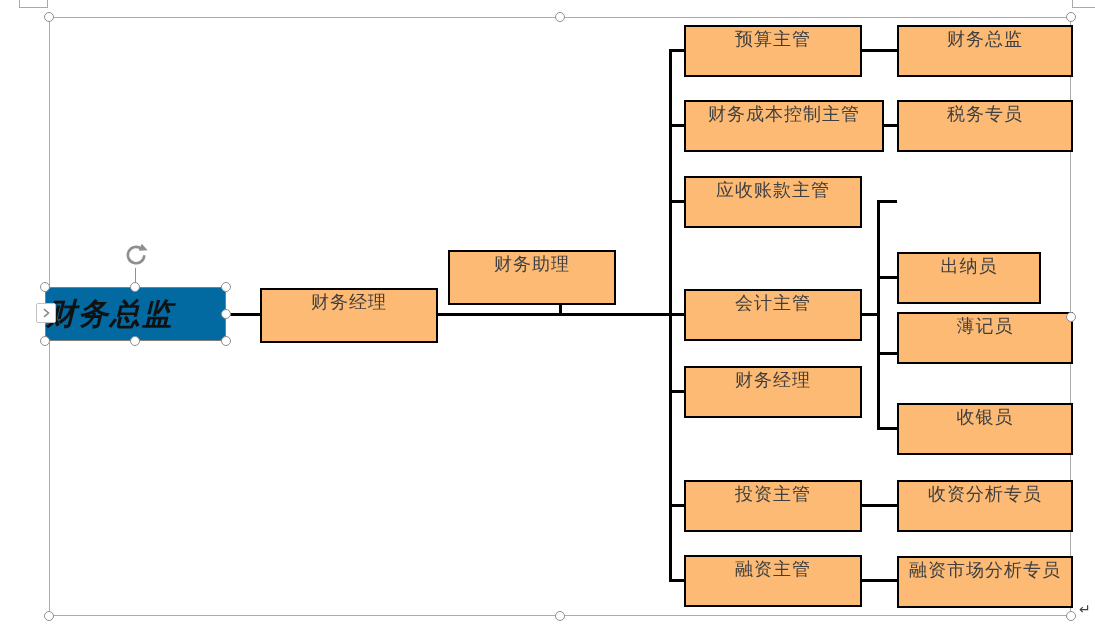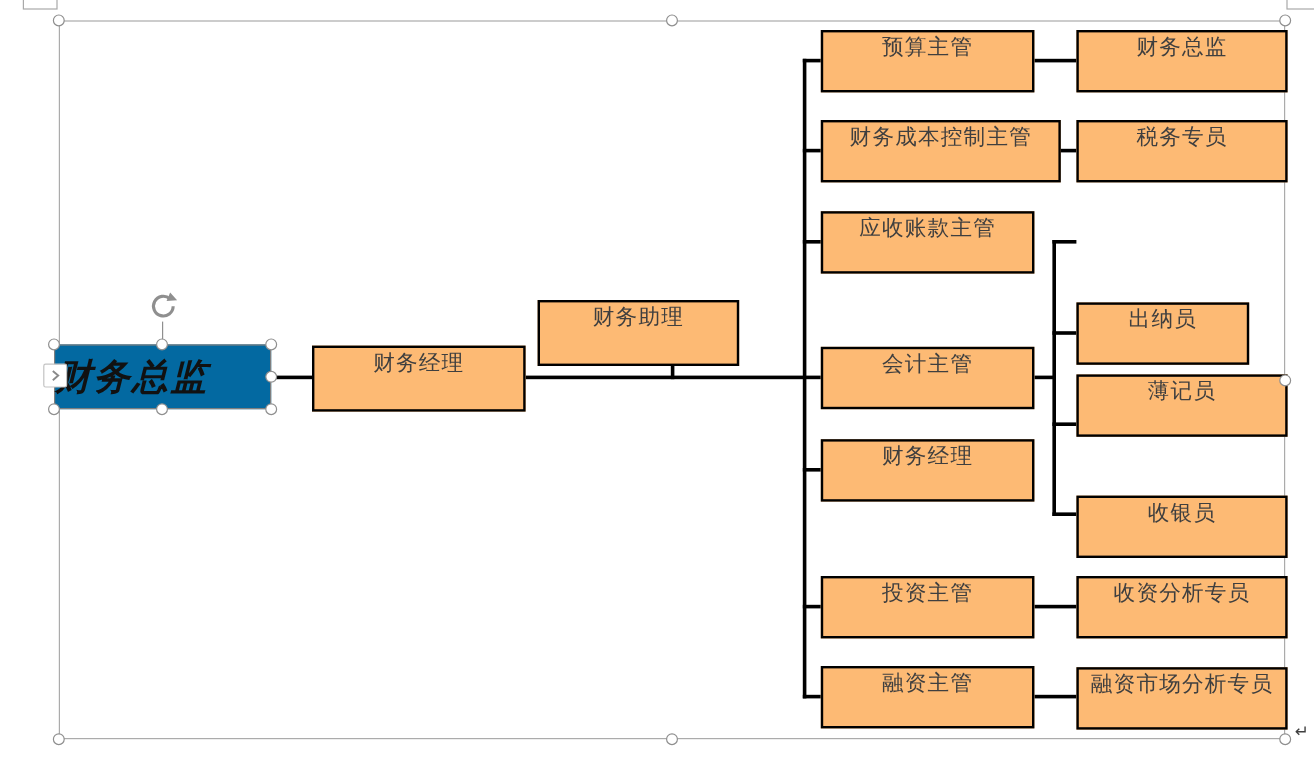--- a/index.html
+++ b/index.html
@@ -91,21 +91,21 @@
     </div>
   <div class="node" style="left:897px;top:100px;width:176px;height:52px">
     <span>税务专员</span>
     </div>
   <div class="node" style="left:897px;top:252px;width:144px;height:52px">
     <span>出纳员</span>
     </div>
   <div class="node" style="left:897px;top:312px;width:176px;height:52px">
     <span>薄记员</span>
     </div>
-  <div class="node" style="left:897px;top:413px;width:176px;height:52px">
+  <div class="node" style="left:897px;top:403px;width:176px;height:52px">
     <span>收银员</span>
     </div>
   <div class="node" style="left:897px;top:480px;width:176px;height:52px">
     <span>收资分析专员</span>
     </div>
   <div class="node" style="left:897px;top:556px;width:176px;height:52px">
     <span>融资市场分析专员</span>
     </div>
 
   <div class="root-sel">

